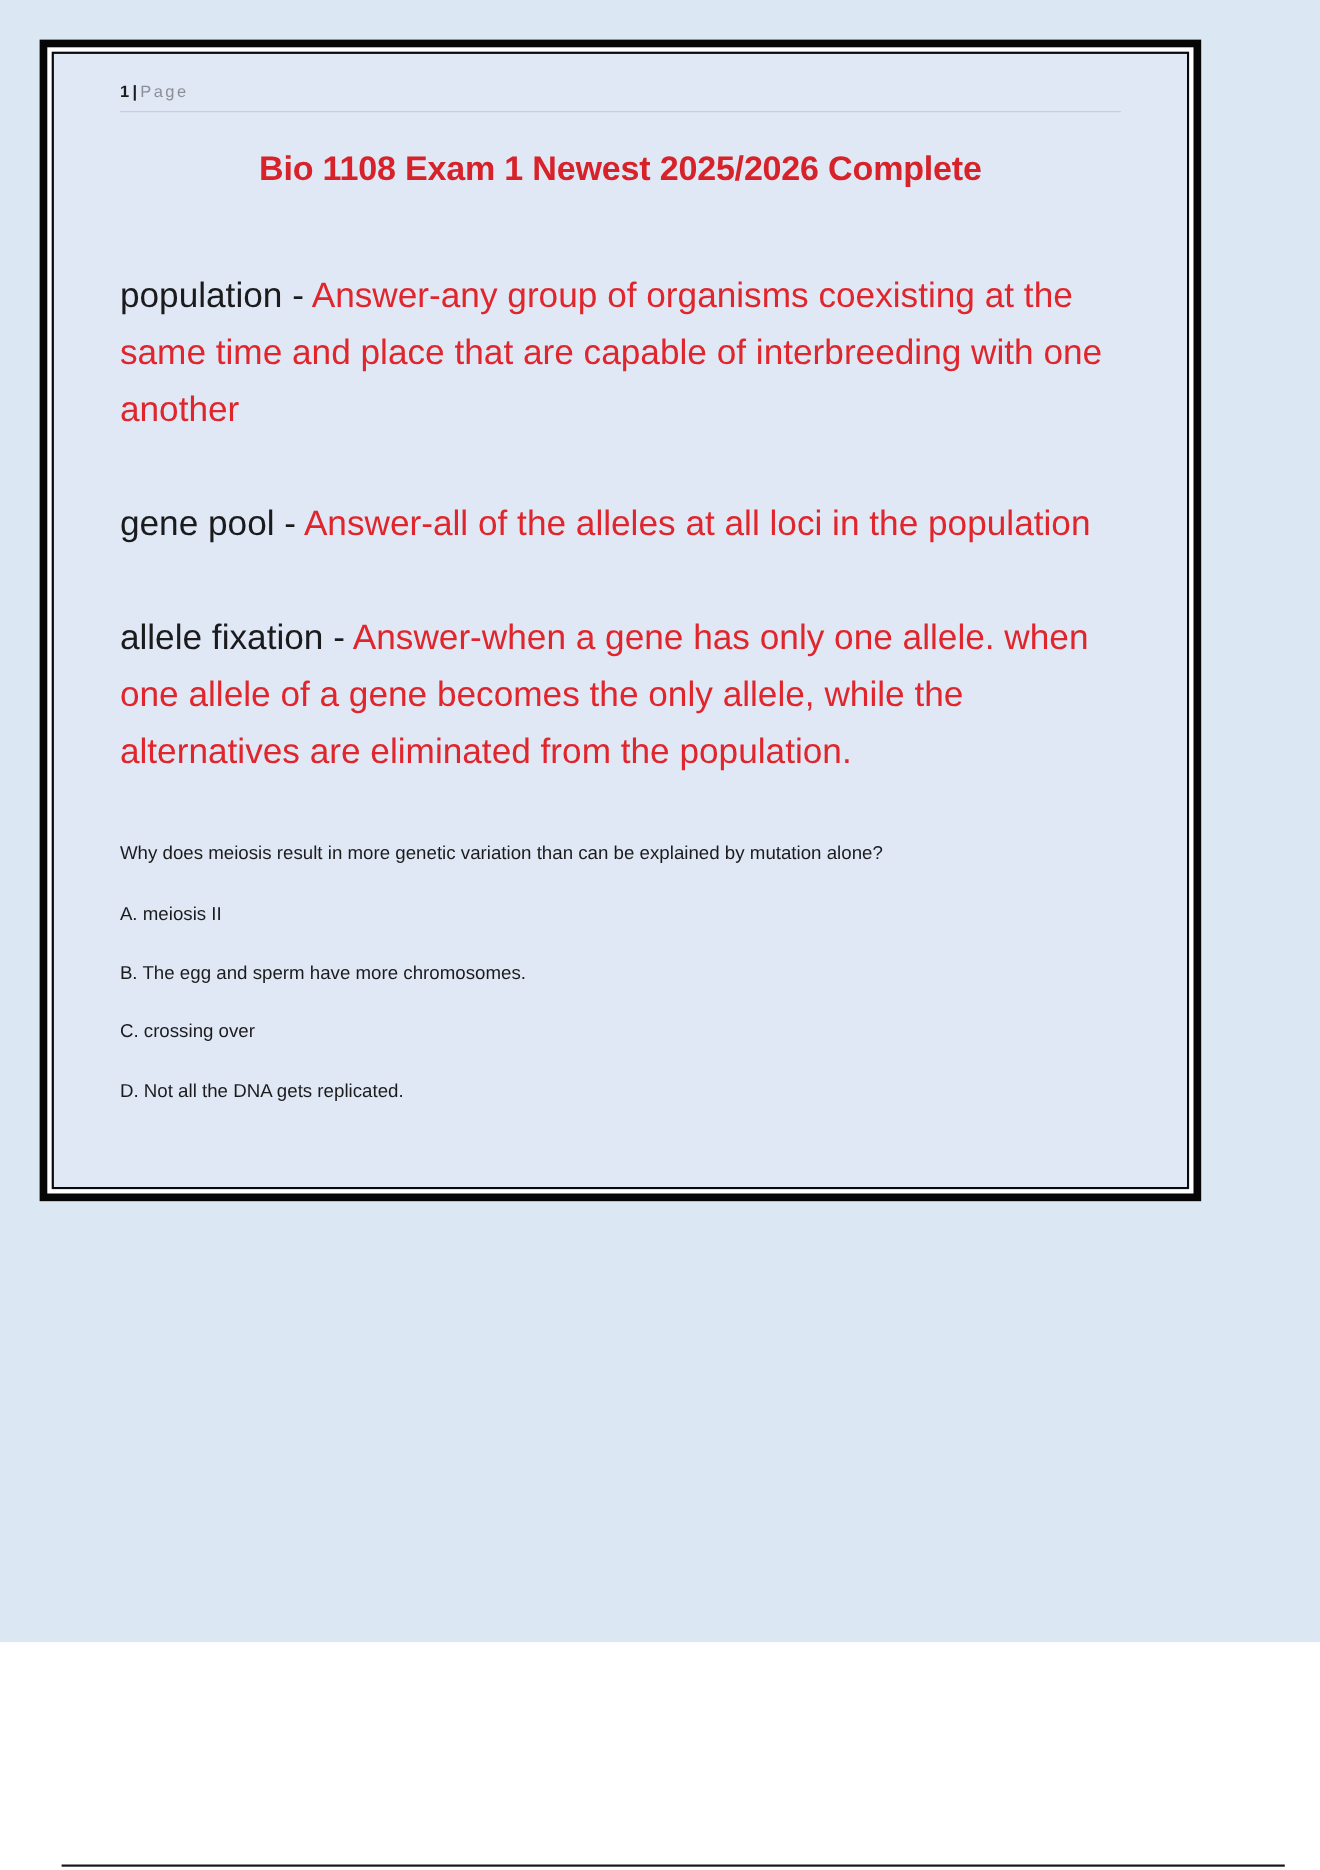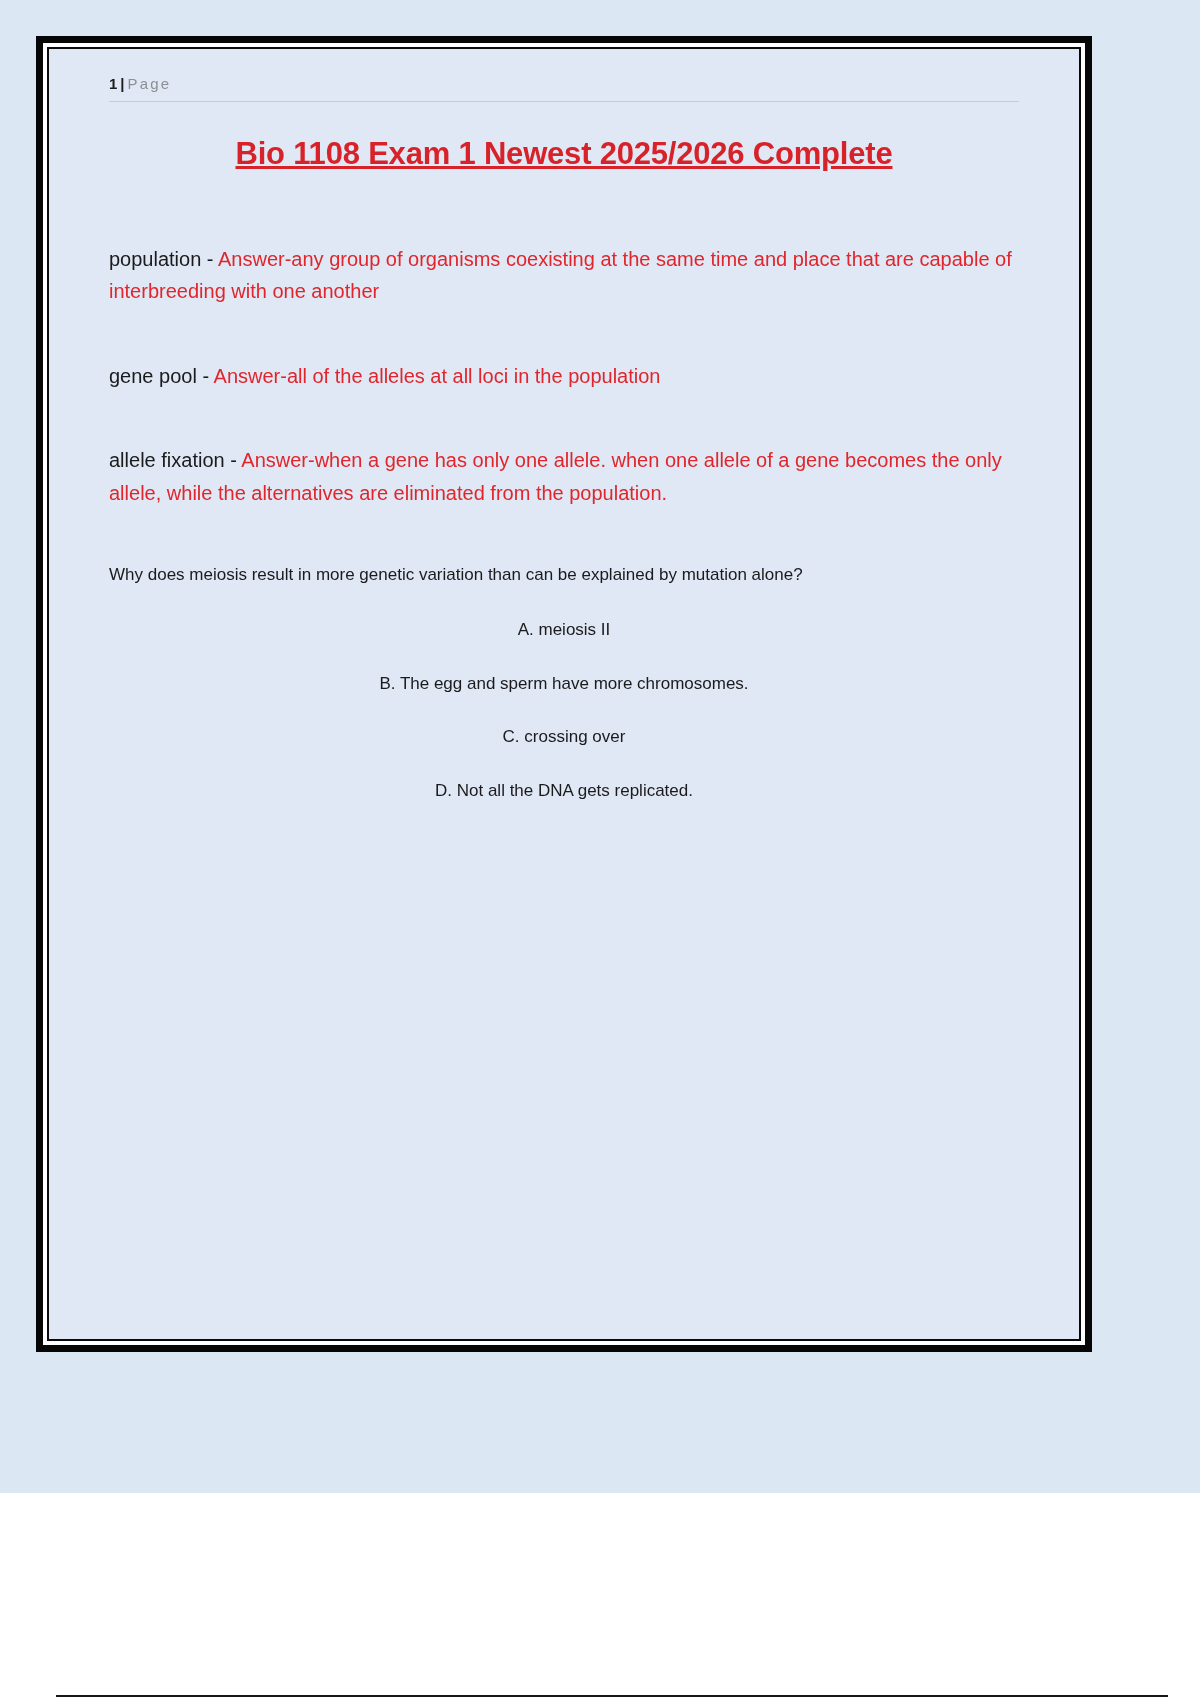--- a/index.html
+++ b/index.html
@@ -23,21 +23,21 @@
     height: 1493px;
     background: #dce7f4;
   }
 
   
   .page-frame {
     position: absolute;
     left: 36px;
     top: 36px;
     width: 1056px;
-    height: 1316px;
+    height: 1056px;
     background: #ffffff;
     border: 7px solid #060606;
     box-sizing: border-box;
   }
   .page-inner {
     position: absolute;
     left: 4px;
     top: 4px;
     right: 4px;
     bottom: 4px;
@@ -81,29 +81,28 @@
 
   
   .doc-title {
     color: #d8222a;
     font-weight: bold;
     font-size: 31px;
     line-height: 1.45;
     text-align: center;
     margin: 0 16px 0 16px;
     letter-spacing: -0.2px;
-    text-decoration: underline;
   }
 
   
   .qa-list {
     margin-top: 66px;
   }
   .qa-block {
-    font-size: 20px;
+    font-size: 32px;
     line-height: 1.62;
     color: #1b1b1d;
     margin-bottom: 52px;
   }
   .qa-term {
     color: #1b1b1d;
   }
   .qa-dash {
     color: #1b1b1d;
   }
@@ -116,21 +115,20 @@
     margin-top: 14px;
     font-size: 17px;
     color: #1b1b1d;
     line-height: 1.62;
   }
   .mc-question {
     margin-bottom: 28px;
   }
   .mc-option {
     margin-bottom: 26px;
-    text-align: center;
   }
 
   
   .below-strip {
     position: absolute;
     left: 0;
     top: 1493px;
     width: 1200px;
     height: 207px;
     background: #ffffff;

